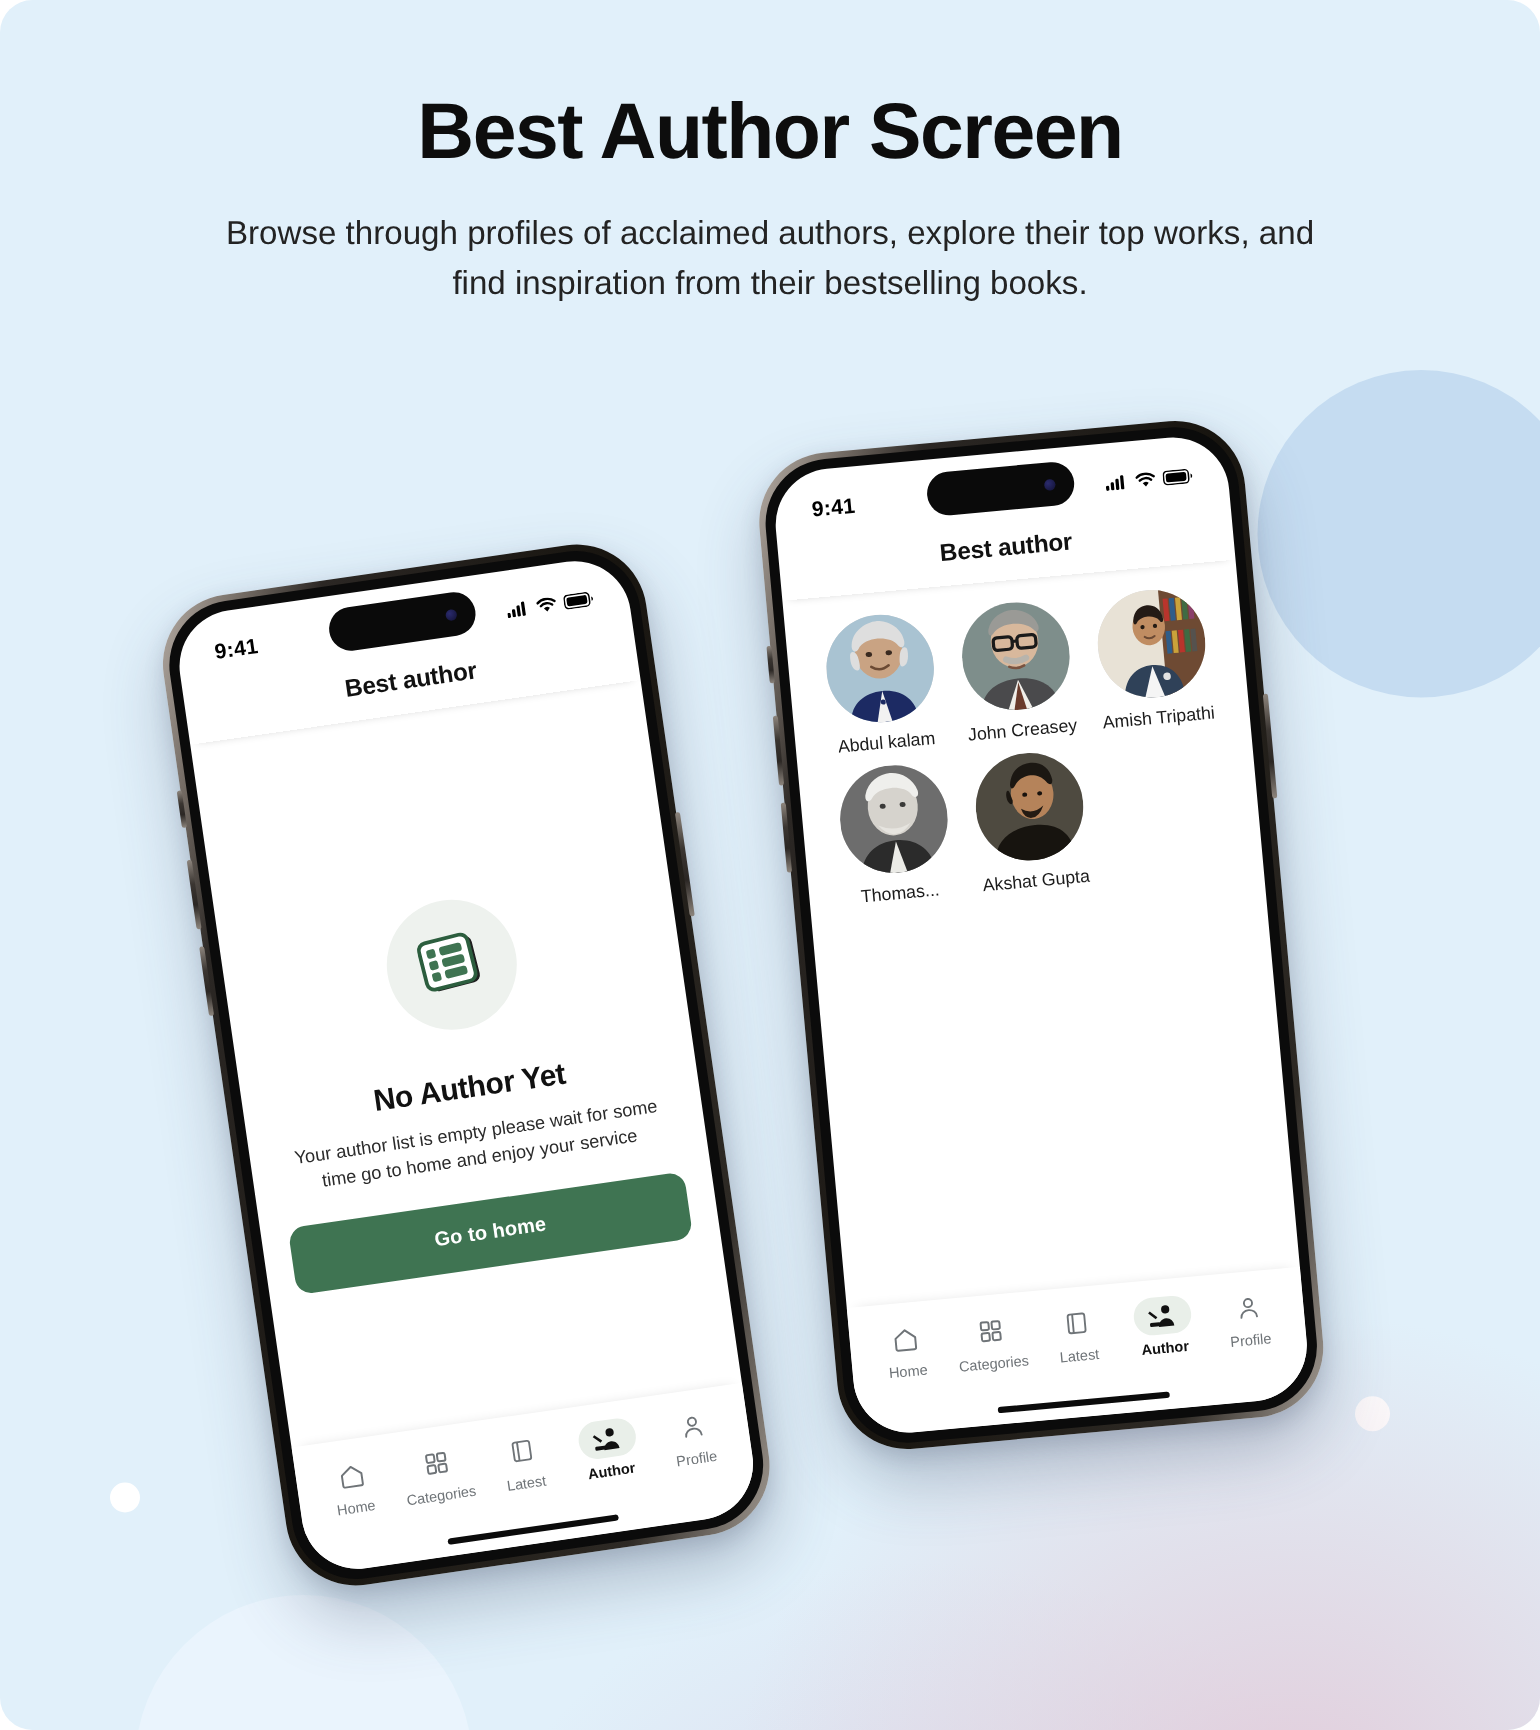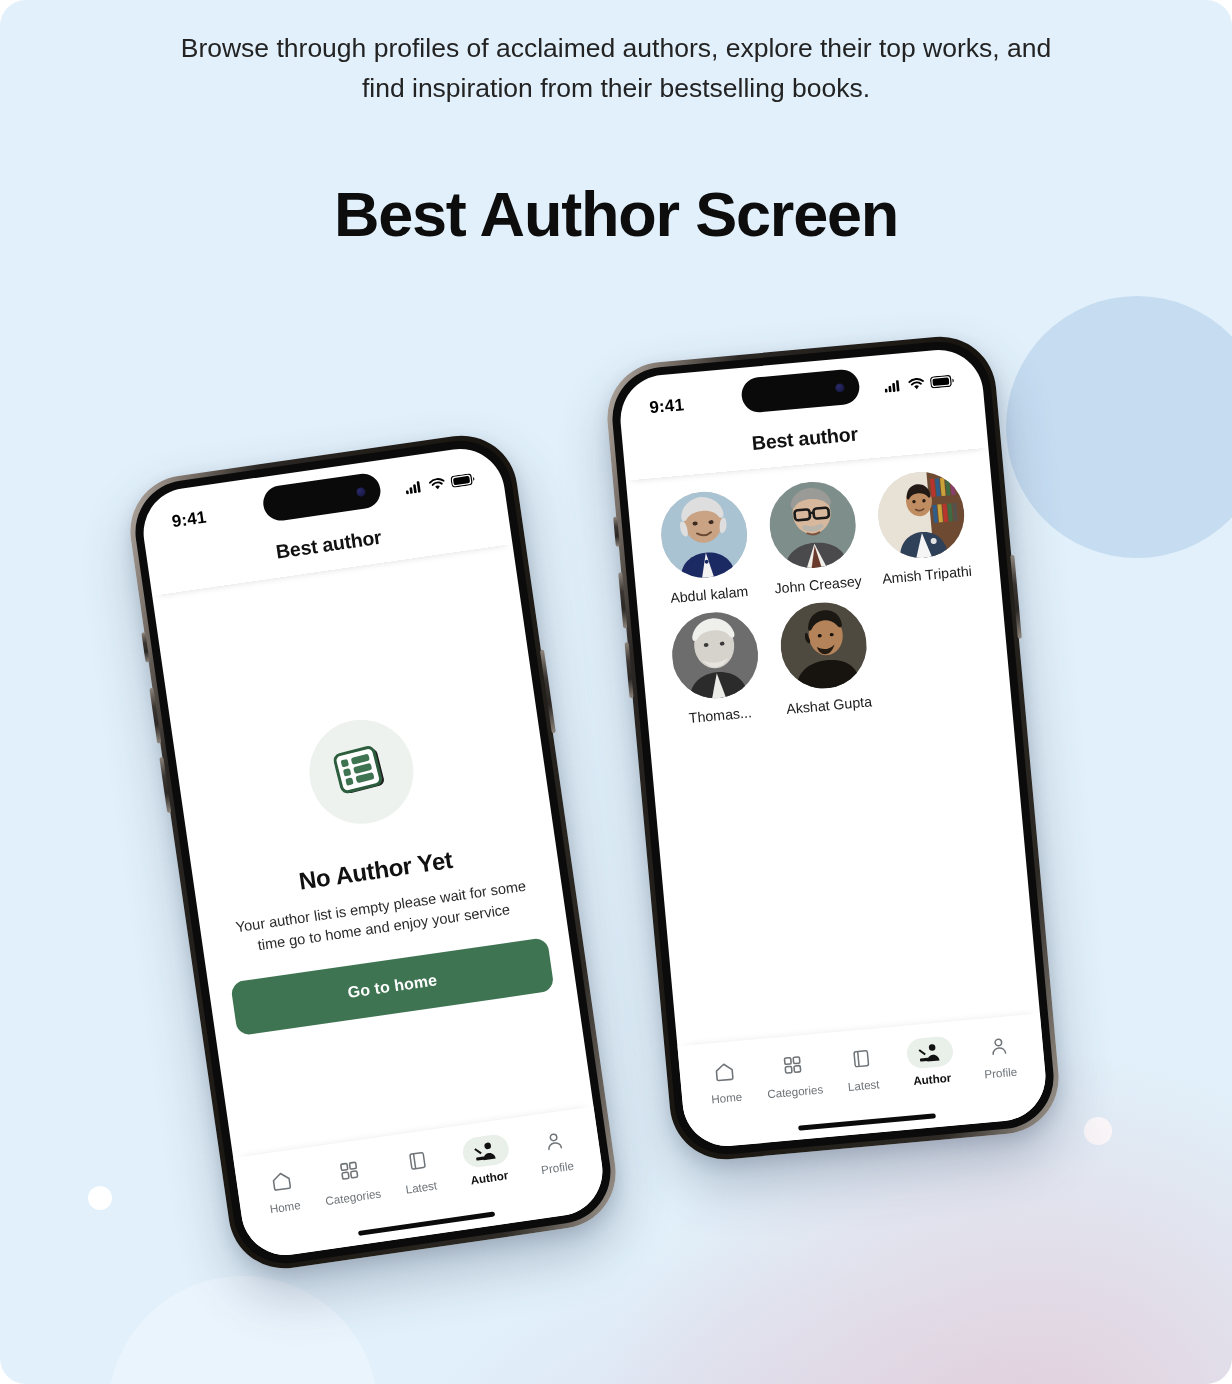--- a/index.html
+++ b/index.html
@@ -170,22 +170,22 @@
 <body>
 
 <div id="canvas">
 
   <div class="deco deco-big-blue"></div>
   <div class="deco deco-big-pale"></div>
   <div class="deco deco-dot-left"></div>
   <div class="deco deco-dot-right"></div>
 
   <div id="header">
+    <div id="page-title">Best Author Screen</div>
     <div id="page-subtitle">Browse through profiles of acclaimed authors, explore their top works, and find inspiration from their bestselling books.</div>
-    <div id="page-title">Best Author Screen</div>
   </div>
 
   <div class="phone" id="phone-left">
     <span class="btn-side btn-left-1"></span>
     <span class="btn-side btn-left-2"></span>
     <span class="btn-side btn-left-3"></span>
     <span class="btn-side btn-right-1"></span>
     <div class="phone-inner">
       <div class="screen">
 

